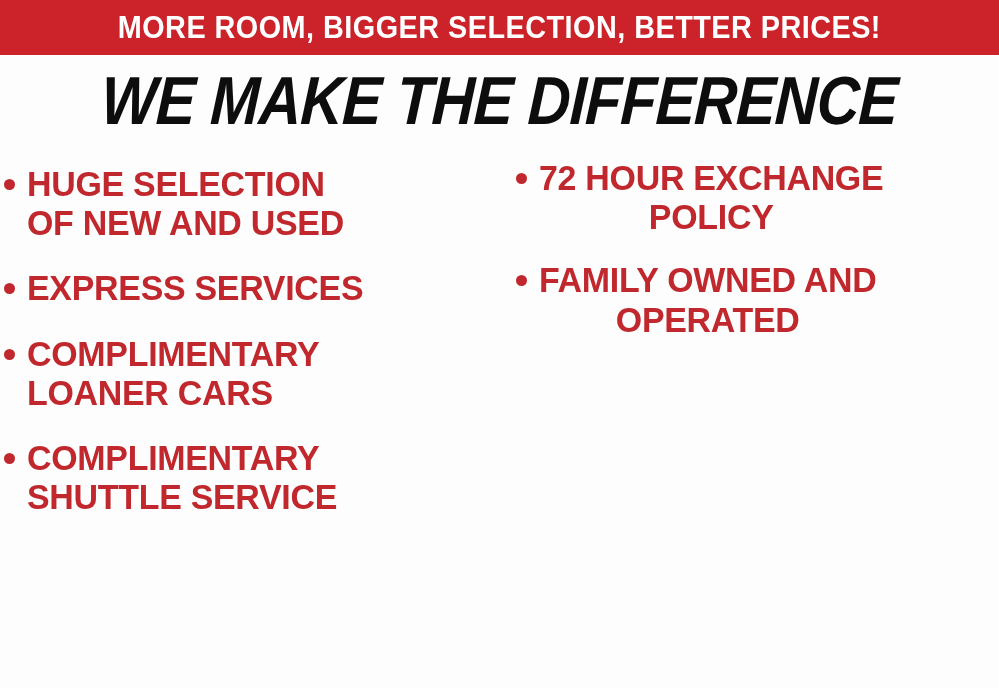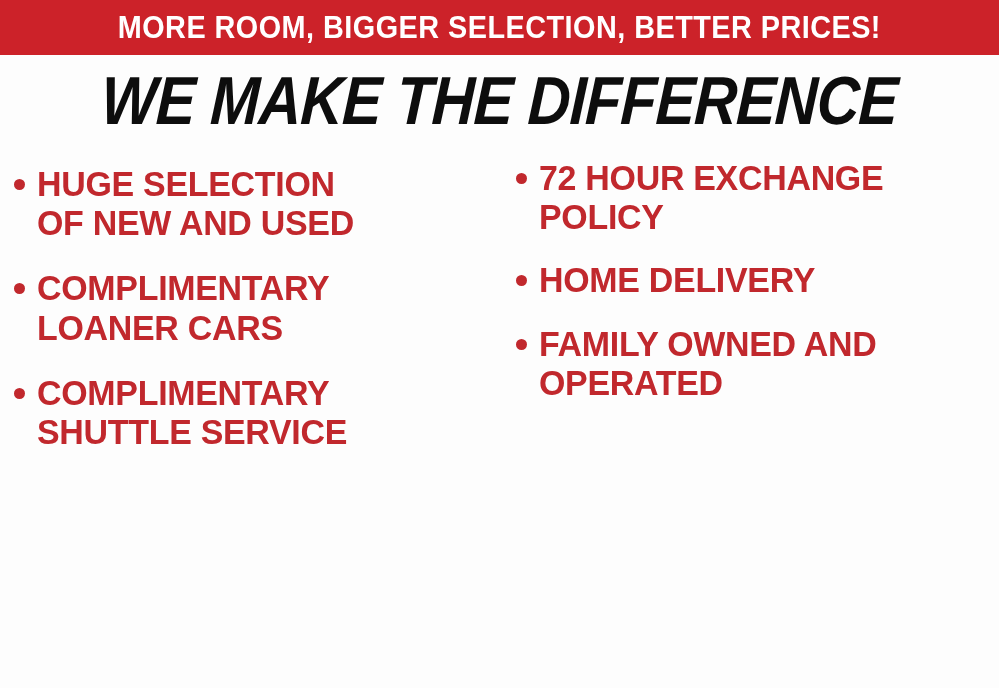--- a/index.html
+++ b/index.html
@@ -76,36 +76,37 @@
     width: 999px;
     height: 534px;
     display: flex;
     align-items: flex-start;
   }
   .col {
     box-sizing: border-box;
   }
   .col-left {
     width: 505px;
-    padding-left: 14px;
+    padding-left: 4px;
     padding-top: 6px;
   }
   .col-right {
     width: 494px;
     padding-left: 11px;
     padding-top: 0px;
   }
 
   .bullet-row {
     display: flex;
     align-items: flex-start;
     margin-bottom: 26px;
   }
   .col-right .bullet-row {
     margin-bottom: 24px;
+    text-align: center;
   }
 
   .bullet-dot {
     flex: 0 0 auto;
     width: 11px;
     height: 11px;
     border-radius: 50%;
     background: #c1282d;
     margin-top: 15px;
     margin-right: 12px;
@@ -138,20 +139,24 @@
   <div class="columns">
 
     <div class="col col-left">
 
       <div class="bullet-row">
         <span class="bullet-dot"></span>
         <span class="bullet-label">HUGE SELECTION
 OF NEW AND USED</span>
       </div>
 
+      <div class="bullet-row">
+        <span class="bullet-dot"></span>
+        <span class="bullet-label">EXPRESS SERVICES</span>
+      </div>
 
 
       <div class="bullet-row">
         <span class="bullet-dot"></span>
         <span class="bullet-label">COMPLIMENTARY
 LOANER CARS</span>
       </div>
 
       <div class="bullet-row">
         <span class="bullet-dot"></span>
@@ -162,24 +167,20 @@
     </div>
 
     <div class="col col-right">
 
       <div class="bullet-row">
         <span class="bullet-dot"></span>
         <span class="bullet-label">72 HOUR EXCHANGE
 POLICY</span>
       </div>
 
-      <div class="bullet-row">
-        <span class="bullet-dot"></span>
-        <span class="bullet-label">HOME DELIVERY</span>
-      </div>
 
 
 
       <div class="bullet-row">
         <span class="bullet-dot"></span>
         <span class="bullet-label">FAMILY OWNED AND
 OPERATED</span>
       </div>
 
 

